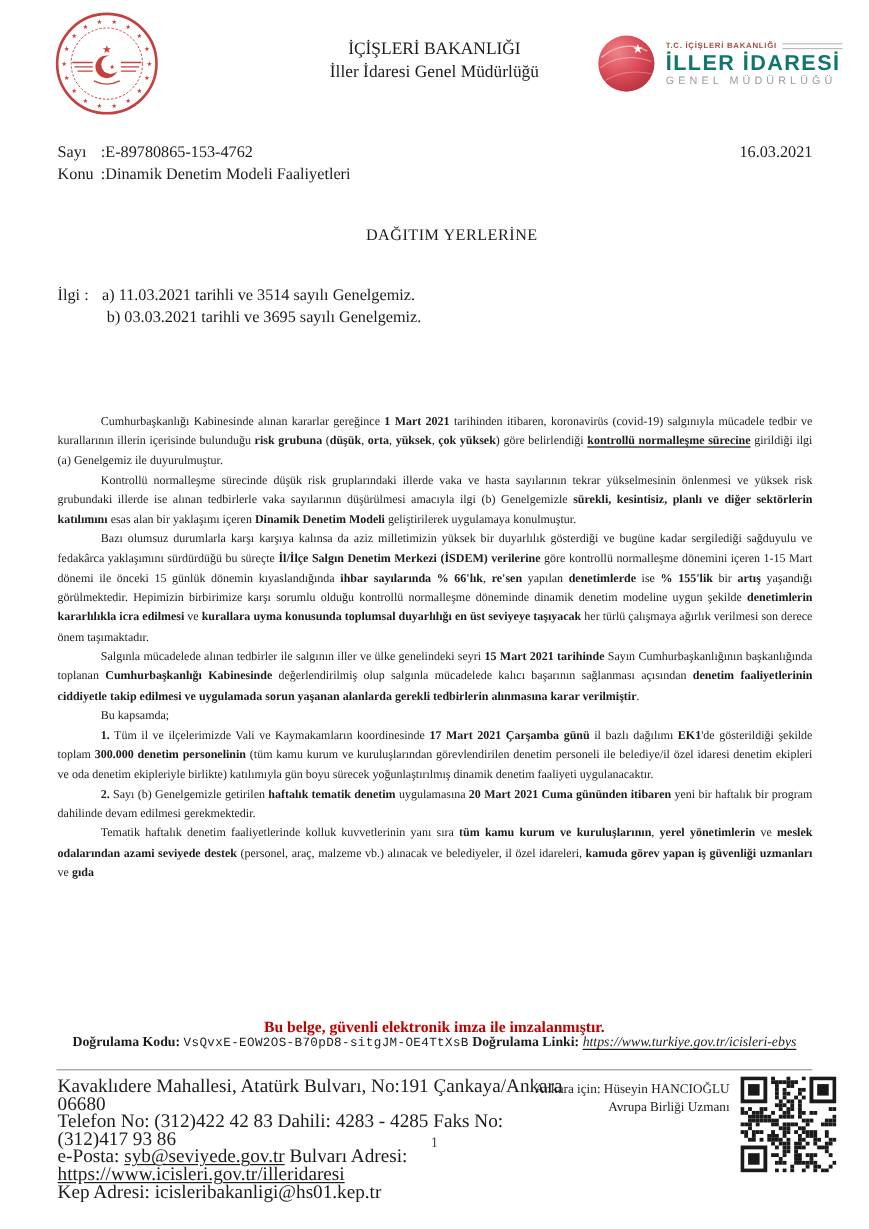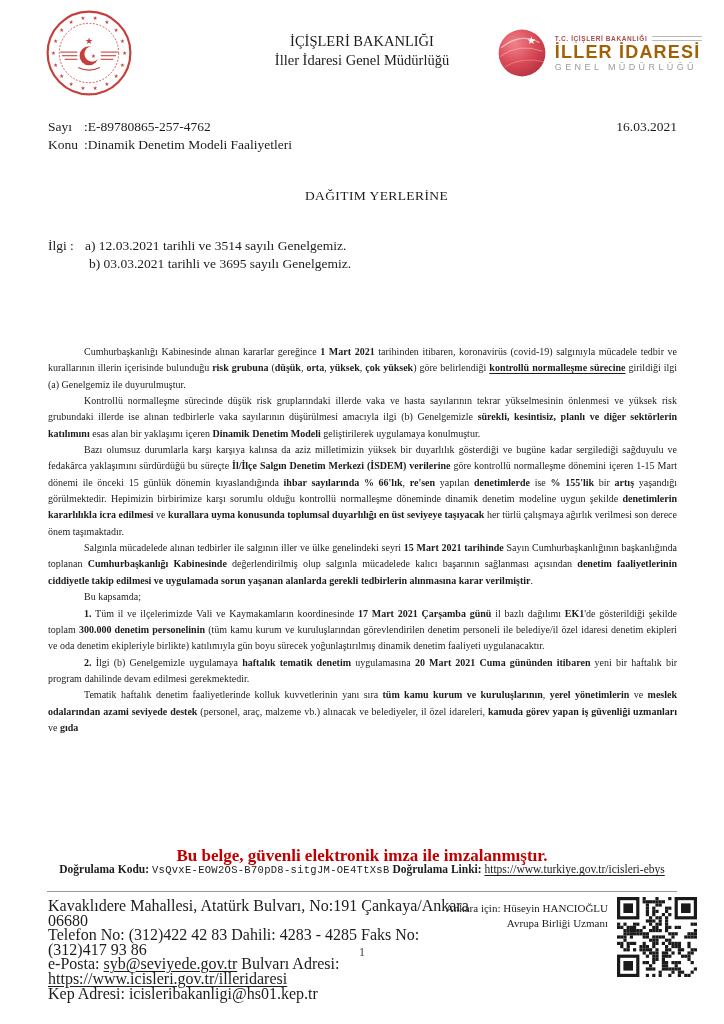--- a/index.html
+++ b/index.html
@@ -1,51 +1,51 @@
 <!DOCTYPE html>
 <html><head>
 <meta charset="utf-8">
 <style>
   html,body{margin:0;padding:0;background:#fff;}
   .page{position:relative;width:724px;height:1024px;background:#fff;overflow:hidden;
         font-family:"Liberation Serif",serif;color:#1c1c1c;}
   
   .b{font-weight:bold;}
   .u{text-decoration:underline;text-underline-offset:2px;}
-  .i{}
+  .i{font-style:italic;}
   .m{font-family:"Liberation Mono",monospace;font-size:10.5px;letter-spacing:.3px;}
   
   .seal{position:absolute;left:44px;top:8px;width:90px;height:90px;}
   .htitle{position:absolute;left:0;right:0;top:32px;text-align:center;line-height:19px;font-size:14.5px;}
   .logo{position:absolute;right:22px;top:27px;display:flex;align-items:center;gap:7px;}
   .logo-globe{width:52px;height:52px;}
   .logo-text{font-family:"Liberation Sans",sans-serif;}
   .logo-toprow{display:flex;align-items:center;gap:5px;}
   .logo-top{font-size:6.5px;font-weight:bold;color:#a94a44;letter-spacing:.6px;}
   .logo-toprule{flex:1;height:3px;border-top:1px solid #bbb;border-bottom:1px solid #bbb;min-width:28px;}
-  .logo-title{font-size:18px;font-weight:bold;color:#a16207;letter-spacing:1.2px;line-height:20px;}
+  .logo-title{font-size:18px;font-weight:bold;color:#0f766e;letter-spacing:1.2px;line-height:20px;}
   .logo-subrow{display:flex;align-items:center;gap:5px;}
   .logo-sub{font-size:9px;color:#9b9b9b;letter-spacing:3.4px;}
   .logo-subrule{flex:1;border-top:1px solid #cfcfcf;}
   
   .meta{position:absolute;left:48px;top:118px;width:629px;font-size:13.5px;line-height:18px;}
   .meta-row{display:flex;}
   .meta-label{display:inline-block;width:36px;}
   .meta-date{position:absolute;right:0;top:0;}
   .recipient{position:absolute;left:0;right:0;top:188px;text-align:center;font-size:13.5px;letter-spacing:.4px;padding-left:29px;}
   .ilgi{position:absolute;left:48px;top:237px;font-size:13.5px;line-height:18px;}
   .ilgi-label{display:inline-block;width:33px;}
   .ilgi-a{padding-left:4px;}
   .ilgi-b{padding-left:41px;}
   
   .docbody{position:absolute;left:48px;top:344px;width:629px;font-size:10px;line-height:16.35px;text-align:justify;}
   .para{text-indent:36px;}
   
   .esign{position:absolute;left:0;right:0;top:849px;text-align:center;}
-  .esign-notice{font-size:17px;line-height:13px;font-weight:bold;}
+  .esign-notice{font-size:13px;line-height:13px;font-weight:bold;}
   .esign-line{font-size:11.5px;line-height:15px;}
   .footer-divider{position:absolute;left:47px;top:891px;width:630px;border-top:1.6px solid #999;}
   
   .faddr{position:absolute;left:48px;top:899px;width:430px;font-size:16px;line-height:14.6px;}
   .fcontact{position:absolute;right:116px;top:901px;width:230px;text-align:right;font-size:11px;line-height:14.6px;}
   .qr{position:absolute;right:27px;top:897px;width:80px;height:80px;}
   .pagenum{position:absolute;left:0;right:0;top:945px;text-align:center;font-size:12px;color:#444;}
 </style>
 </head>
 <body>
@@ -119,46 +119,46 @@
       <div class="logo-subrow">
         <span class="logo-sub">GENEL MÜDÜRLÜĞÜ</span>
         <span class="logo-subrule"></span>
       </div>
     </div>
   </div>
 
   <div class="meta">
     <div class="meta-row">
       <span class="meta-label">Sayı</span>
-      <span>:E-89780865-257-4762</span>
+      <span>:E-89780865-153-4762</span>
       <span class="meta-date">16.03.2021</span>
     </div>
     <div class="meta-row">
       <span class="meta-label">Konu</span>
       <span>:Dinamik Denetim Modeli Faaliyetleri</span>
     </div>
   </div>
 
   <div class="recipient">DAĞITIM YERLERİNE</div>
 
   <div class="ilgi">
     <div>
-      <span class="ilgi-label">İlgi :</span><span class="ilgi-a">a) 12.03.2021 tarihli ve 3514 sayılı Genelgemiz.</span>
+      <span class="ilgi-label">İlgi :</span><span class="ilgi-a">a) 11.03.2021 tarihli ve 3514 sayılı Genelgemiz.</span>
     </div>
     <div class="ilgi-b">b) 03.03.2021 tarihli ve 3695 sayılı Genelgemiz.</div>
   </div>
 
   <div class="docbody">
       <div class="para"><span>Cumhurbaşkanlığı Kabinesinde alınan kararlar gereğince </span><span class="b">1 Mart 2021</span><span> tarihinden itibaren, koronavirüs (covid-19) salgınıyla mücadele tedbir ve kurallarının illerin içerisinde bulunduğu </span><span class="b">risk grubuna</span><span>  (</span><span class="b">düşük</span><span>, </span><span class="b">orta</span><span>, </span><span class="b">yüksek</span><span>, </span><span class="b">çok yüksek</span><span>) göre belirlendiği </span><span class="b u">kontrollü normalleşme sürecine</span><span> girildiği ilgi (a) Genelgemiz ile duyurulmuştur.</span></div>
       <div class="para"><span>Kontrollü normalleşme sürecinde düşük risk gruplarındaki illerde vaka ve hasta sayılarının tekrar yükselmesinin önlenmesi ve yüksek risk grubundaki illerde ise alınan tedbirlerle vaka sayılarının düşürülmesi amacıyla ilgi (b) Genelgemizle </span><span class="b">sürekli, kesintisiz, planlı ve diğer sektörlerin katılımını</span><span> esas alan bir yaklaşımı içeren </span><span class="b">Dinamik Denetim Modeli</span><span> geliştirilerek uygulamaya konulmuştur.</span></div>
       <div class="para"><span>Bazı olumsuz durumlarla karşı karşıya kalınsa da aziz milletimizin yüksek bir duyarlılık gösterdiği ve bugüne kadar sergilediği sağduyulu ve fedakârca yaklaşımını sürdürdüğü bu süreçte </span><span class="b">İl/İlçe Salgın Denetim Merkezi (İSDEM) verilerine</span><span> göre kontrollü normalleşme dönemini içeren 1-15 Mart dönemi ile önceki 15 günlük dönemin kıyaslandığında </span><span class="b">ihbar sayılarında % 66'lık</span><span>, </span><span class="b">re'sen</span><span> yapılan </span><span class="b">denetimlerde</span><span> ise </span><span class="b">% 155'lik</span><span> bir </span><span class="b">artış</span><span> yaşandığı görülmektedir. Hepimizin birbirimize karşı sorumlu olduğu kontrollü normalleşme döneminde dinamik denetim modeline uygun şekilde </span><span class="b">denetimlerin kararlılıkla icra edilmesi</span><span> ve </span><span class="b">kurallara uyma konusunda toplumsal duyarlılığı en üst seviyeye taşıyacak</span><span> her türlü çalışmaya ağırlık verilmesi son derece önem taşımaktadır.</span></div>
       <div class="para"><span>Salgınla mücadelede alınan tedbirler ile salgının iller ve ülke genelindeki seyri </span><span class="b">15 Mart 2021 tarihinde</span><span> Sayın Cumhurbaşkanlığının başkanlığında toplanan </span><span class="b">Cumhurbaşkanlığı Kabinesinde</span><span> değerlendirilmiş olup salgınla mücadelede kalıcı başarının sağlanması açısından </span><span class="b">denetim faaliyetlerinin ciddiyetle takip edilmesi ve uygulamada sorun yaşanan alanlarda gerekli tedbirlerin alınmasına karar verilmiştir</span><span>.</span></div>
       <div class="para"><span>Bu kapsamda;</span></div>
       <div class="para"><span class="b">1.</span><span> Tüm il ve ilçelerimizde Vali ve Kaymakamların koordinesinde </span><span class="b">17 Mart 2021 Çarşamba günü</span><span> il bazlı dağılımı </span><span class="b">EK1</span><span>'de gösterildiği şekilde toplam </span><span class="b">300.000 denetim personelinin</span><span> (tüm kamu kurum ve kuruluşlarından görevlendirilen denetim personeli ile belediye/il özel idaresi denetim ekipleri ve oda denetim ekipleriyle birlikte) katılımıyla gün boyu sürecek yoğunlaştırılmış dinamik denetim faaliyeti uygulanacaktır.</span></div>
-      <div class="para"><span class="b">2.</span><span> İlgi (b) Genelgemizle uygulamaya </span><span class="b">haftalık tematik denetim</span><span> uygulamasına </span><span class="b">20 Mart 2021 Cuma gününden itibaren</span><span> yeni bir haftalık bir program dahilinde devam edilmesi gerekmektedir.</span></div>
+      <div class="para"><span class="b">2.</span><span> Sayı (b) Genelgemizle getirilen </span><span class="b">haftalık tematik denetim</span><span> uygulamasına </span><span class="b">20 Mart 2021 Cuma gününden itibaren</span><span> yeni bir haftalık bir program dahilinde devam edilmesi gerekmektedir.</span></div>
       <div class="para"><span>Tematik haftalık denetim faaliyetlerinde kolluk kuvvetlerinin yanı sıra </span><span class="b">tüm kamu kurum ve kuruluşlarının</span><span>, </span><span class="b">yerel yönetimlerin</span><span> ve </span><span class="b">meslek odalarından azami seviyede destek</span><span> (personel, araç, malzeme vb.) alınacak ve belediyeler, il özel idareleri, </span><span class="b">kamuda görev yapan iş güvenliği uzmanları</span><span> ve </span><span class="b">gıda</span></div>
     </div>
 
   <div class="esign">
     <div class="esign-notice" style="color: rgb(192, 0, 0);">Bu belge, güvenli elektronik imza ile imzalanmıştır.</div>
     <div class="esign-line"><span class="b">Doğrulama Kodu: </span><span class="m">VsQvxE-EOW2OS-B70pD8-sitgJM-OE4TtXsB</span><span> </span><span class="b">Doğrulama Linki: </span><span class="u i">https://www.turkiye.gov.tr/icisleri-ebys</span></div>
   </div>
 
   <div class="footer-divider"></div>
 

